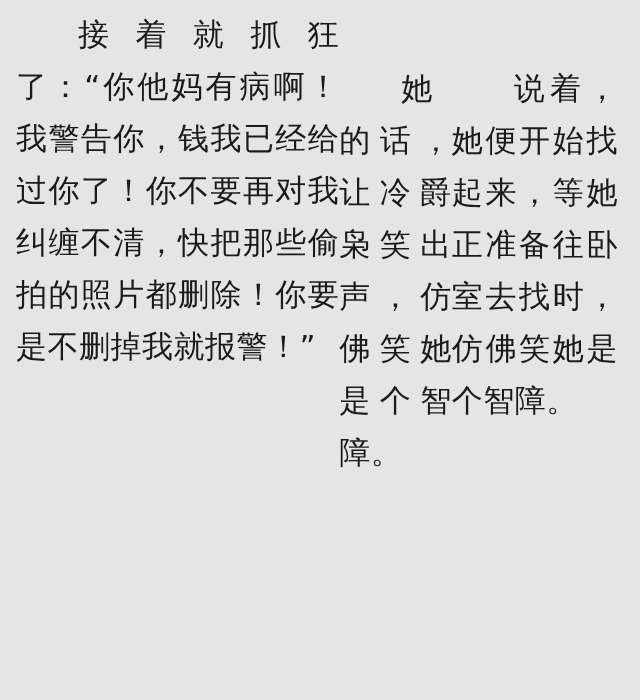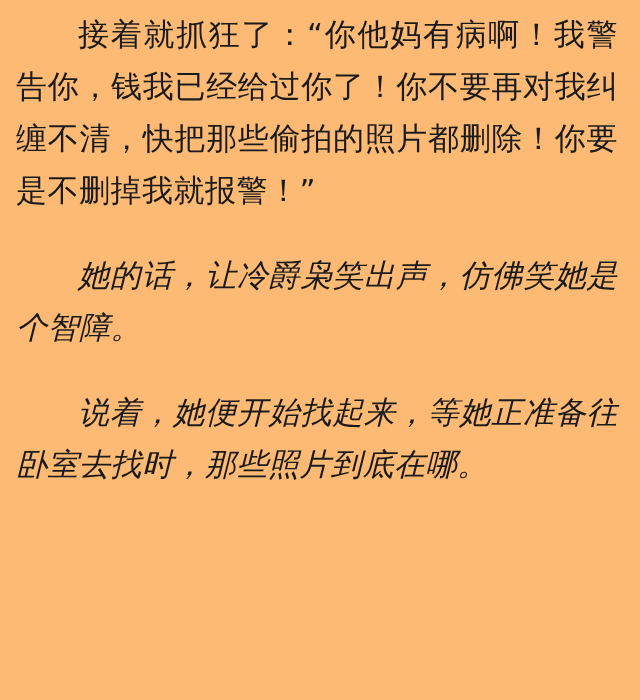--- a/index.html
+++ b/index.html
@@ -11,40 +11,39 @@
     height: 700px;
     background: #ffffff;
     font-family: "DejaVu Sans", "Liberation Sans", sans-serif;
     overflow: hidden;
   }
   .page {
     width: 640px;
     height: 700px;
     box-sizing: border-box;
     padding: 8px 22px 0 16px;
-    background: #fdba74;
+    background: #e5e5e5;
     display: flex;
-    flex-direction: column;
+    flex-direction: row;
   }
   .para {
     font-size: 31px;
     line-height: 52px;
     color: #1a1a1a;
     letter-spacing: 0.5px;
     text-indent: 62px;
     margin: 0;
     text-align: justify;
     text-justify: inter-character;
     word-break: break-all;
   }
   .para + .para {
-    margin-top: 33px;
-    font-style: italic;
+    margin-top: 54px;
   }
 </style>
 </head>
 <body>
 
 <div class="page">
   <p class="para">接着就抓狂了：“你他妈有病啊！我警告你，钱我已经给过你了！你不要再对我纠缠不清，快把那些偷拍的照片都删除！你要是不删掉我就报警！”</p>
   <p class="para">她的话，让冷爵枭笑出声，仿佛笑她是个智障。</p>
-  <p class="para">说着，她便开始找起来，等她正准备往卧室去找时，那些照片到底在哪。</p>
+  <p class="para">说着，她便开始找起来，等她正准备往卧室去找时，仿佛笑她是个智障。</p>
 </div>
 
 </body></html>

